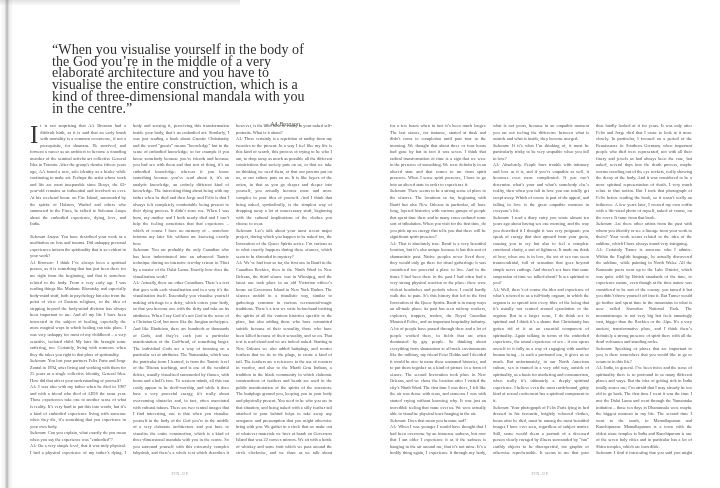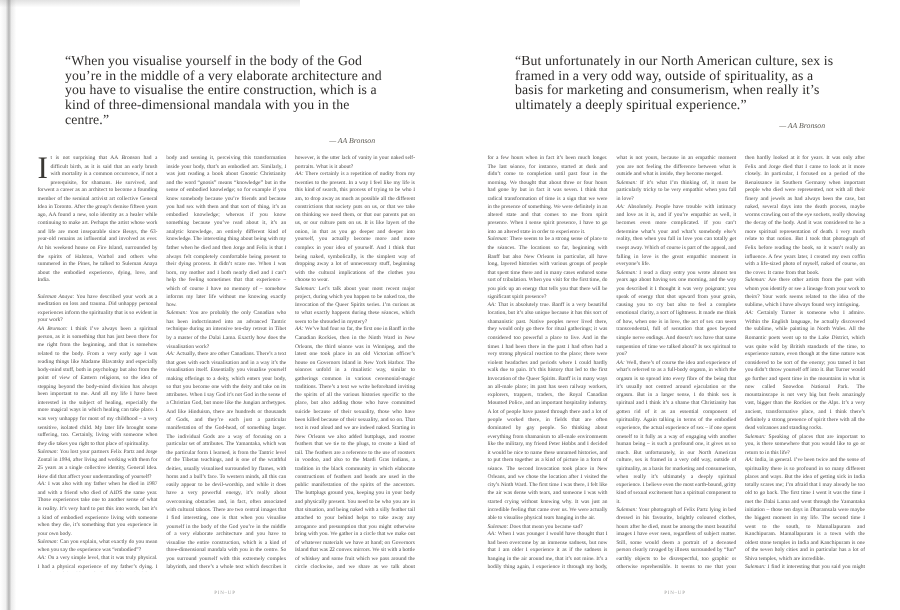--- a/index.html
+++ b/index.html
@@ -23,21 +23,21 @@
   .top-shadow{
     position:absolute;left:0;top:0;width:240px;height:6px;
     background:linear-gradient(180deg,rgba(120,120,120,0.22),rgba(255,255,255,0));
     pointer-events:none;
   }
   .page{position:absolute;top:0;width:360px;height:488px;}
   .page.left{left:0;}
   .page.right{left:360px;}
   .quote-block{position:absolute;top:44px;left:52px;width:262px;}
   .quote{
-    font-size:11px;line-height:11.7px;color:#2f2d2b;
+    font-size:14px;line-height:11.7px;color:#2f2d2b;
     letter-spacing:0.1px;text-align:left;margin:0;
   }
   .attribution{
     margin:6px 14px 0 0;
     font-size:6.2px;font-style:italic;color:#58564f;
     text-align:right;
   }
   .columns{
     position:absolute;top:123px;left:30px;
     display:flex;gap:7px;
@@ -90,24 +90,20 @@
           <p>however, is the utter lack of vanity in your naked self-portraits. What is it about?</p>
           <p><span class="speaker">AA: </span>There certainly is a repetition of nudity from my twenties to the present. In a way I feel like my life is this kind of search, this process of trying to be who I am, to drop away as much as possible all the different constrictions that society puts on us, or that we take on thinking we need them, or that our parents put on us, or our culture puts on us. It is like layers of the onion, in that as you go deeper and deeper into yourself, you actually become more and more complex in your idea of yourself. And I think that being naked, symbolically, is the simplest way of dropping away a lot of unnecessary stuff, beginning with the cultural implications of the clothes you choose to wear.</p>
           <p><span class="speaker">Suleman: </span>Let’s talk about your most recent major project, during which you happen to be naked too, the Invocation of the Queer Spirits series. I’m curious as to what exactly happens during these séances, which seem to be shrouded in mystery?</p>
           <p><span class="speaker">AA: </span>We’ve had four so far, the first one in Banff in the Canadian Rockies, then in the Ninth Ward in New Orleans, the third séance was in Winnipeg, and the latest one took place in an old Victorian officer’s house on Governors Island in New York Harbor. The séances unfold in a ritualistic way, similar to gatherings common in various ceremonial-magic traditions. There’s a text we write beforehand inviting the spirits of all the various histories specific to the place, but also adding those who have committed suicide because of their sexuality, those who have been killed because of their sexuality, and so on. That text is read aloud and we are indeed naked. Starting in New Orleans we also added buttplugs, and rooster feathers that we tie to the plugs, to create a kind of tail. The feathers are a reference to the use of roosters in voodoo, and also to the Mardi Gras Indians, a tradition in the black community in which elaborate constructions of feathers and beads are used in the public manifestation of the spirits of the ancestors. The buttplugs ground you, keeping you in your body and physically present. You need to be who you are in that situation, and being naked with a silly feather tail attached to your behind helps to take away any arrogance and presumption that you might otherwise bring with you. We gather in a circle that we make out of whatever materials we have at hand; on Governors Island that was 22 convex mirrors. We sit with a bottle of whiskey and some fruit which we pass around the circle clockwise, and we share as we talk about whatever comes up. The talking has a life of its own, with the only rule being that we stay in the here and now; do not talk about the past or about the future and try not to talk about other people. We do this until the séance seems to have come to completion.</p>
         </div>
       </div>
     <div class="folio">PIN–UP</div>
   </div>
 
   <div class="page right">
-    <div class="quote-block">
-      <p class="quote">“But unfortunately in our North American culture, sex is framed in a very odd way, outside of spirituality, as a basis for marketing and consumerism, when really it’s ultimately a deeply spiritual experience.”</p>
-      <div class="attribution">— AA Bronson</div>
-    </div>
     <div class="columns">
         <div class="col">
           <p>for a few hours when in fact it’s been much longer. The last séance, for instance, started at dusk and didn’t come to completion until past four in the morning. We thought that about three or four hours had gone by but in fact it was seven. I think that radical transformation of time is a sign that we were in the presence of something. We were definitely in an altered state and that comes to me from spirit presence. When I sense spirit presence, I have to go into an altered state in order to experience it.</p>
           <p><span class="speaker">Suleman: </span>There seems to be a strong sense of place to the séances. The locations so far, beginning with Banff but also New Orleans in particular, all have long, layered histories with various groups of people that spent time there and in many cases endured some sort of tribulation. When you visit for the first time, do you pick up an energy that tells you that there will be significant spirit presence?</p>
           <p><span class="speaker">AA: </span>That is absolutely true. Banff is a very beautiful location, but it’s also unique because it has this sort of shamanistic past. Native peoples never lived there, they would only go there for ritual gatherings; it was considered too powerful a place to live. And in the times I had been there in the past I had often had a very strong physical reaction to the place; there were violent headaches and periods where I could hardly walk due to pain. It’s this history that led to the first Invocation of the Queer Spirits. Banff is in many ways an all-male place; its past has seen railway workers, explorers, trappers, traders, the Royal Canadian Mounted Police, and an important hospitality industry. A lot of people have passed through there and a lot of people worked there, in fields that are often dominated by gay people. So thinking about everything from shamanism to all-male environments like the military, my friend Peter Hobbs and I decided it would be nice to name these unnamed histories, and to put them together as a kind of picture in a form of séance. The second Invocation took place in New Orleans, and we chose the location after I visited the city’s Ninth Ward. The first time I was there, I felt like the air was dense with tears, and someone I was with started crying without knowing why. It was just an incredible feeling that came over us. We were actually able to visualise physical tears hanging in the air.</p>
           <p><span class="speaker">Suleman: </span>Does that mean you became sad?</p>
           <p><span class="speaker">AA: </span>When I was younger I would have thought that I had been overcome by an immense sadness, but now that I am older I experience it as if the sadness is hanging in the air around me, that it’s not mine. It’s a bodily thing again, I experience it through my body, but I experience it as being outside of myself. It’s what I refer to as being an empath, it’s beyond being empathic, where you’re just feeling the thing the other person feels. A true empath can be feeling tremendously sad and have no idea why and it can be a stranger sitting next to them who is going through some internal emotional thing. It’s like being a radio antenna in a way, picking up stuff.</p>
         </div>
         <div class="col">
           <p>what is not yours, because in an empathic moment you are not feeling the difference between what is outside and what is inside, they become merged.</p>

